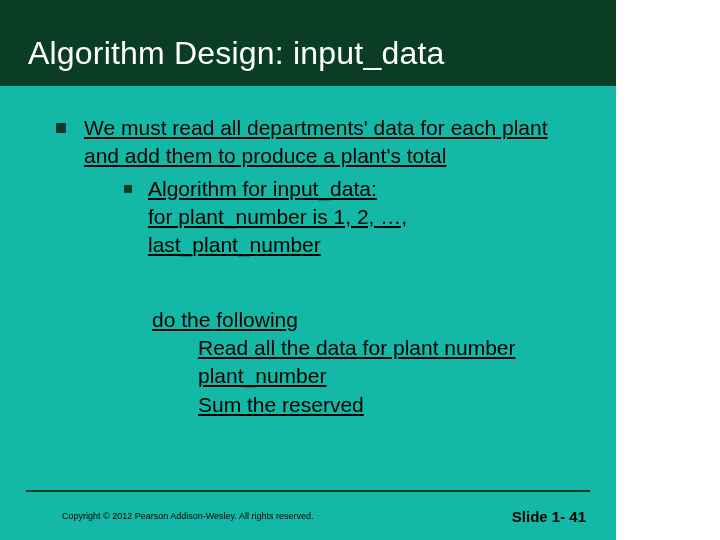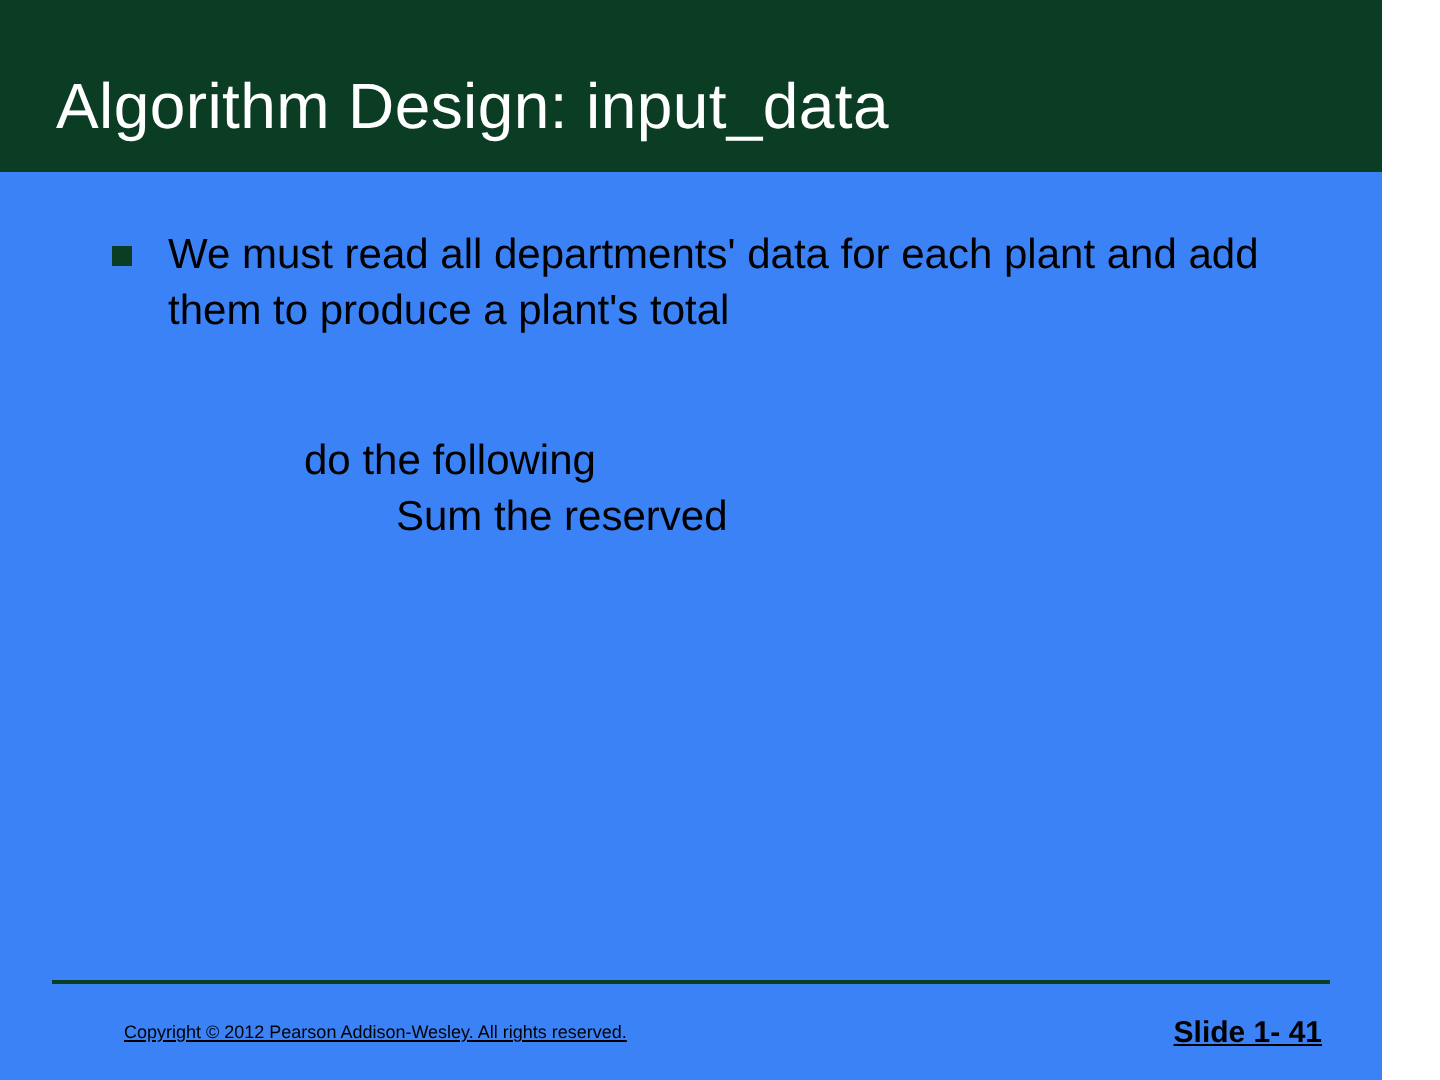--- a/index.html
+++ b/index.html
@@ -1,55 +1,63 @@
 <!DOCTYPE html>
 <html><head>
 <meta charset="utf-8">
 <style>
   * { margin: 0; padding: 0; box-sizing: border-box; }
   html, body { width: 720px; height: 540px; font-family: Arial, Helvetica, sans-serif; background: #fff; overflow: hidden; }
-  .slide { width: 691px; height: 540px; position: relative; background: #3b82f6; display: flex; flex-direction: column; }
+  .slide { width: 616px; height: 540px; position: relative; background: #14b8a6; display: flex; flex-direction: column; }
   .titlebar { background: #0b3d24; height: 86px; display: flex; align-items: flex-end; padding: 0 0 14px 28px; }
   .titlebar h1 { color: #fff; font-size: 32px; font-weight: 400; letter-spacing: 0.2px; }
   .body { flex: 1; padding: 28px 56px 0 56px; color: #000; font-size: 21px; line-height: 1.35; }
   .lvl1 { display: flex; margin-bottom: 2px; }
   .bullet-sq { width: 10px; height: 10px; background: #0b3d24; flex: 0 0 auto; margin-top: 9px; margin-right: 18px; }
-  .lvl1-text { flex: 1; }
+  .lvl1-text { flex: 1; text-decoration: underline; }
   .lvl2 { display: flex; margin-left: 40px; margin-top: 4px; }
   .bullet-sq-sm { width: 8px; height: 8px; background: #0b3d24; flex: 0 0 auto; margin-top: 10px; margin-right: 16px; }
   .lvl2-text { flex: 1; }
   .gap { height: 26px; }
   .steps { margin-left: 68px; margin-top: 20px; }
   .step-line { padding-left: 46px; }
-  .footer { height: 48px; display: flex; align-items: center; justify-content: space-between; padding: 0 30px 0 62px; text-decoration: underline; }
+  .footer { height: 48px; display: flex; align-items: center; justify-content: space-between; padding: 0 30px 0 62px; }
   .rule { border: 0; border-top: 2px solid #0b3d24; margin: 0 26px 0 26px; }
   .copyright { font-size: 9px; color: #000; }
   .slidenum { font-size: 15px; font-weight: 700; color: #000; }
 </style>
 </head>
 <body>
 
 <div class="slide">
 
   <div class="titlebar">
     <h1>Algorithm Design: input_data</h1>
   </div>
 
   <div class="body">
 
     <div class="lvl1">
       <div class="bullet-sq"></div>
       <div class="lvl1-text">
         <span>We must read all departments' data for each plant and add them to produce a plant's total</span>
 
+        <div class="lvl2">
+          <div class="bullet-sq-sm"></div>
+          <div class="lvl2-text">
+            <div>Algorithm for input_data:</div>
+            <div>for plant_number is 1, 2, …, last_plant_number</div>
+          </div>
+        </div>
 
         <div class="gap"></div>
 
         <div class="steps">
           <div>do the following</div>
+          <div class="step-line">Read all the data for plant number plant_number</div>
           <div class="step-line">Sum the reserved</div>
         </div>
 
       </div>
     </div>
 
   </div>
 
   <hr class="rule">
   <div class="footer">

